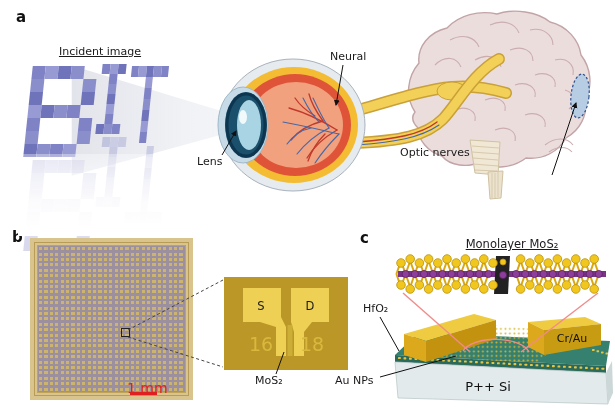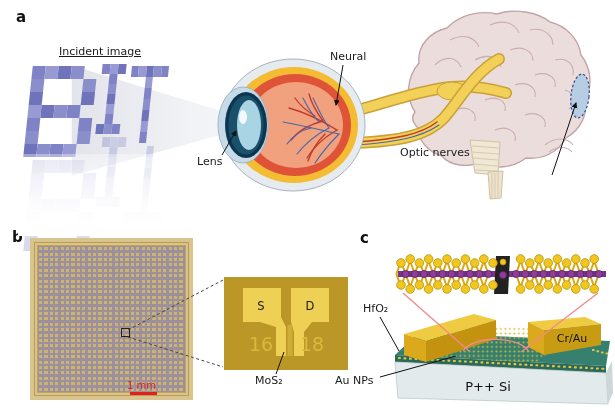--- a/index.html
+++ b/index.html
@@ -14,21 +14,21 @@
   #array{position:absolute;left:30px;top:238px;width:163px;height:162px;background:#d9c48e;}
   #array-frame{position:absolute;left:4px;top:4px;right:4px;bottom:4px;border:1px solid #b89b55;}
   #array-cells{position:absolute;left:7px;top:7px;right:7px;bottom:7px;
     background-color:#9d909e;
     background-image:
       repeating-linear-gradient(to bottom,#9d909e 0 1.2px,rgba(157,144,158,0) 1.2px 4.2px,#9d909e 4.2px 5.4px),
       repeating-linear-gradient(to right,rgba(205,180,110,0) 0 1px,#cdb46e 1px 4.2px,rgba(205,180,110,0) 4.2px 5.4px);
     border:1px solid #c0a356;}
   #zoom-square{position:absolute;left:121px;top:328px;width:7px;height:7px;border:1.2px solid #222;}
   #scalebar{position:absolute;left:130px;top:392px;width:27px;height:3px;background:#e02020;}
-  #scalebar-label{position:absolute;left:127px;top:380px;font-size:10px;color:#e02020;}
+  #scalebar-label{position:absolute;left:127px;top:380px;font-size:14px;color:#e02020;}
   #inset{position:absolute;left:224px;top:277px;width:124px;height:93px;background:#bb9727;}
   #cone{position:absolute;left:70px;top:58px;width:172px;height:124px;
     clip-path:polygon(1% 6%,98% 47%,98% 58%,1% 95%);
     background:linear-gradient(to right,rgba(208,211,222,.62),rgba(222,225,233,.42) 70%,rgba(235,237,243,.55));}
   #refl-fade{position:absolute;left:18px;top:154px;width:178px;height:82px;
     background:linear-gradient(to bottom,rgba(255,255,255,.35),rgba(255,255,255,.88) 55%,#fff 90%);}
 </style>
 </head>
 <body>
 
@@ -340,20 +340,21 @@
       <text x="37" y="33" font-size="11.5" fill="#1a1a1a" text-anchor="middle">S</text>
       <text x="86" y="33" font-size="11.5" fill="#1a1a1a" text-anchor="middle">D</text>
       <text x="37" y="74" font-size="19" fill="#d8b93e" text-anchor="middle">16</text>
       <text x="88" y="74" font-size="19" fill="#d8b93e" text-anchor="middle">18</text>
     </svg>
   </div>
   <div class="ann" style="left:255px;top:374px;">MoS₂</div>
   <div class="ann" style="left:335px;top:374px;">Au NPs</div>
 
   <div class="plabel" style="left:360px;top:229px;">c</div>
+  <div class="ann center" style="left:432px;top:238px;width:160px;font-size:11.5px;">Monolayer MoS₂</div>
 
   <svg id="mos2-model" width="212" height="48" viewBox="0 0 212 48" style="left:396px;top:252px;">
       <line x1="5" y1="9" x2="9.6" y2="22" stroke="#d8a712" stroke-width="2"></line>
       <line x1="5" y1="9" x2="0.40000000000000036" y2="22" stroke="#d8a712" stroke-width="2"></line>
       <line x1="5" y1="35" x2="9.6" y2="22" stroke="#d8a712" stroke-width="2"></line>
       <line x1="5" y1="35" x2="0.40000000000000036" y2="22" stroke="#d8a712" stroke-width="2"></line>
       <line x1="14.2" y1="9" x2="18.799999999999997" y2="22" stroke="#d8a712" stroke-width="2"></line>
       <line x1="14.2" y1="9" x2="9.6" y2="22" stroke="#d8a712" stroke-width="2"></line>
       <line x1="14.2" y1="35" x2="18.799999999999997" y2="22" stroke="#d8a712" stroke-width="2"></line>
       <line x1="14.2" y1="35" x2="9.6" y2="22" stroke="#d8a712" stroke-width="2"></line>

